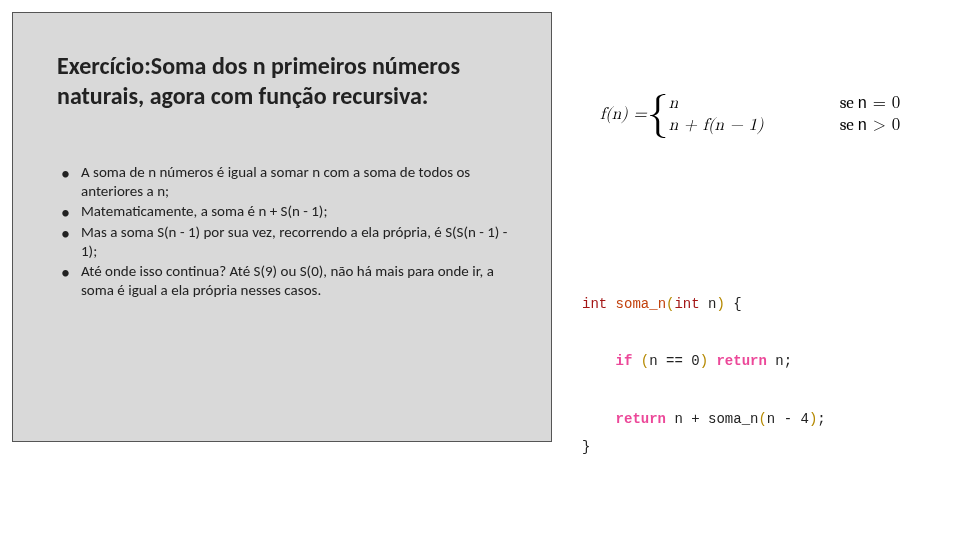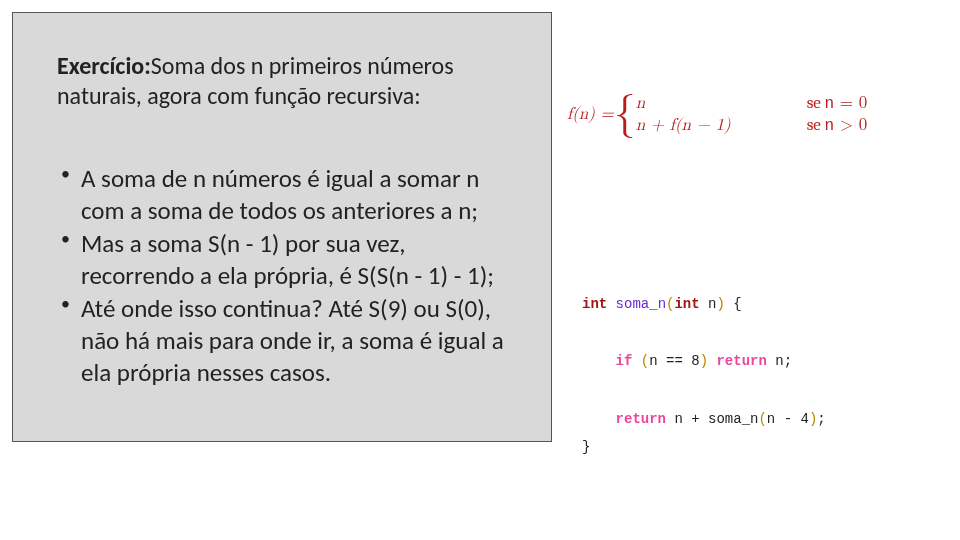--- a/index.html
+++ b/index.html
@@ -21,48 +21,48 @@
     border: 1px solid #555;
     padding: 38px 28px 20px 44px;
   }
   .title {
     font-size: 24px;
     line-height: 1.25;
     color: #222;
     margin-bottom: 52px;
   }
   .title .light { font-weight: 700; }
-  .title .normal { font-weight: 400; }
+  .title .normal { font-weight: 700; }
   .bullets {
     list-style: none;
     padding-left: 0;
-    font-size: 25px;
+    font-size: 15px;
     color: #222;
     line-height: 1.28;
   }
   .bullets li {
     position: relative;
     padding-left: 24px;
     margin-bottom: 1px;
   }
   .bullets li::before {
     content: "•";
     position: absolute;
     left: 4px;
     top: 0;
     font-size: 18px;
   }
   .formula-block {
     position: absolute;
-    left: 567px;
+    left: 600px;
     top: 92px;
     width: 330px;
     font-family: "Cambria Math", "Latin Modern Math", Georgia, serif;
     font-size: 17px;
-    color: #b91c1c;
+    color: #000000;
   }
   .formula-block table { border-collapse: collapse; }
   .formula-block td { padding: 0; vertical-align: middle; }
   .brace {
     font-size: 44px;
     line-height: 40px;
     padding: 0 6px 0 2px;
   }
   .cases td { padding: 1px 0; }
   .cases .case-lhs { padding-right: 36px; }
@@ -73,33 +73,34 @@
     left: 582px;
     top: 290px;
     width: 370px;
     font-family: "Consolas", "Courier New", monospace;
     font-size: 14px;
     color: #222;
     line-height: 2.05;
     white-space: pre;
   }
   .kw     { color: #ec4899; font-weight: bold; }   
-  .kw-int { color: #a31515; font-weight: bold; }
-  .fn     { color: #6d28d9; margin-top: 20px; }
+  .kw-int { color: #a31515; font-weight: normal; }
+  .fn     { color: #c2410c; margin-top: 20px; }
   .paren  { color: #b58900; }
 </style>
 </head>
 <body>
 
 <div class="left-panel">
   <h1 class="title">
     <span class="light">Exercício:</span><span class="normal">Soma dos n primeiros números naturais, agora com função recursiva:</span>
   </h1>
   <ul class="bullets">
     <li>A soma de n números é igual a somar n com a soma de todos os anteriores a n;</li>
+    <li>Matematicamente, a soma é n + S(n - 1);</li>
     <li>Mas a soma S(n - 1) por sua vez, recorrendo a ela própria, é S(S(n - 1)  - 1);</li>
     <li>Até onde isso continua? Até S(9) ou S(0), não há mais para onde ir, a soma é igual a ela própria nesses casos.</li>
   </ul>
 </div>
 
 <div class="formula-block">
   <table>
     <tbody>
         <tr>
       <td><span style="font-style:italic">f(n) = </span></td>
@@ -122,16 +123,16 @@
         </tbody>
             </table>
       </td>
     </tr>
   </tbody>
     </table>
 </div>
 
 <div class="code-block"><span class="kw-int">int</span><span class="fn"> soma_n</span><span class="paren">(</span><span class="kw-int">int</span><span> n</span><span class="paren">)</span><span> {</span>
 
-    <span class="kw">if</span><span> </span><span class="paren">(</span><span>n == 8</span><span class="paren">)</span><span> </span><span class="kw">return</span><span> n;</span>
+    <span class="kw">if</span><span> </span><span class="paren">(</span><span>n == 0</span><span class="paren">)</span><span> </span><span class="kw">return</span><span> n;</span>
 
     <span class="kw">return</span><span> n + soma_n</span><span class="paren">(</span><span>n - 4</span><span class="paren">)</span><span>;</span>
 <span>}</span></div>
 
 </body></html>

